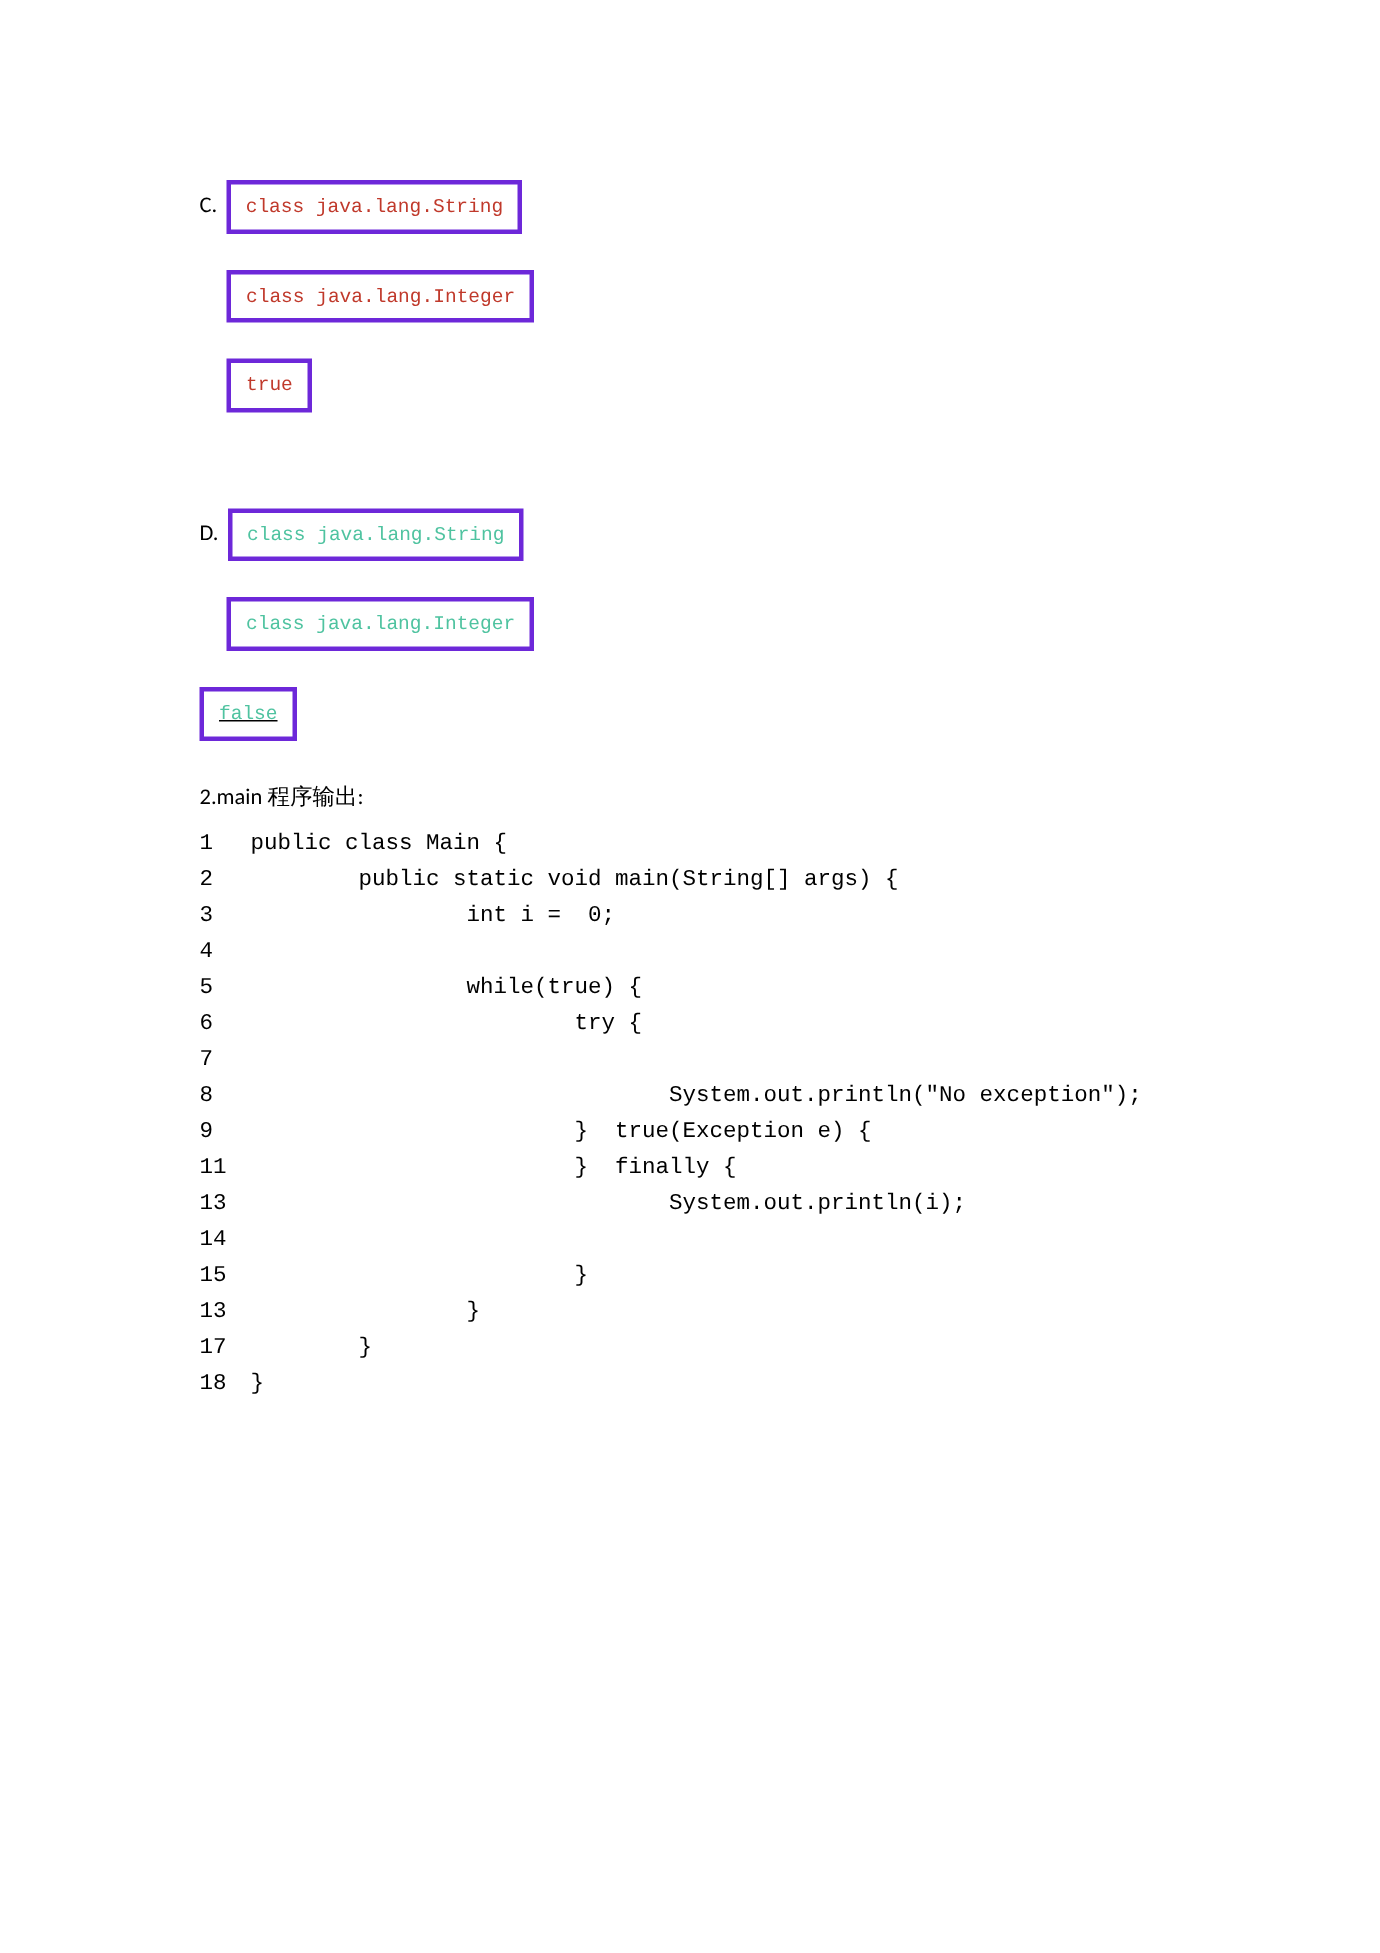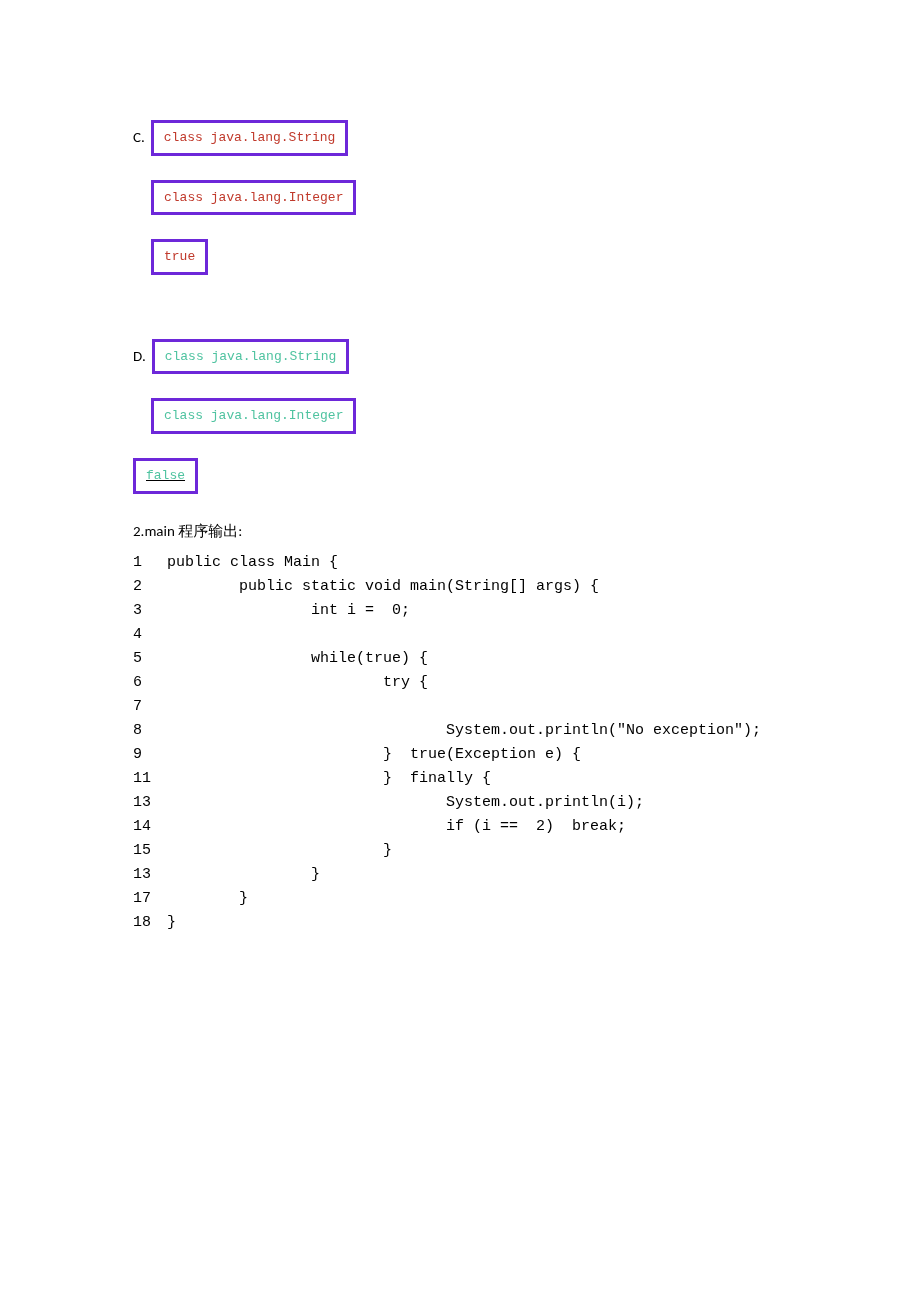--- a/index.html
+++ b/index.html
@@ -93,20 +93,20 @@
     <div class="code-line"><span class="line-num">2</span><span>        public static void main(String[] args) {</span></div>
     <div class="code-line"><span class="line-num">3</span><span>                int i =  0;</span></div>
     <div class="code-line"><span class="line-num">4</span></div>
     <div class="code-line"><span class="line-num">5</span><span>                while(true) {</span></div>
     <div class="code-line"><span class="line-num">6</span><span>                        try {</span></div>
     <div class="code-line"><span class="line-num">7</span></div>
     <div class="code-line"><span class="line-num">8</span><span>                               System.out.println("No exception");</span></div>
     <div class="code-line"><span class="line-num">9</span><span>                        }  true(Exception e) {</span></div>
     <div class="code-line"><span class="line-num">11</span><span>                        }  finally {</span></div>
     <div class="code-line"><span class="line-num">13</span><span>                               System.out.println(i);</span></div>
-    <div class="code-line"><span class="line-num">14</span><span>                               if (i ==  2)  break;</span></div>
+    <div class="code-line"><span class="line-num">14</span></div>
     <div class="code-line"><span class="line-num">15</span><span>                        }</span></div>
     <div class="code-line"><span class="line-num">13</span><span>                }</span></div>
     <div class="code-line"><span class="line-num">17</span><span>        }</span></div>
     <div class="code-line"><span class="line-num">18</span><span>}</span></div>
   </div>
 
 </div>
 
 </body></html>

